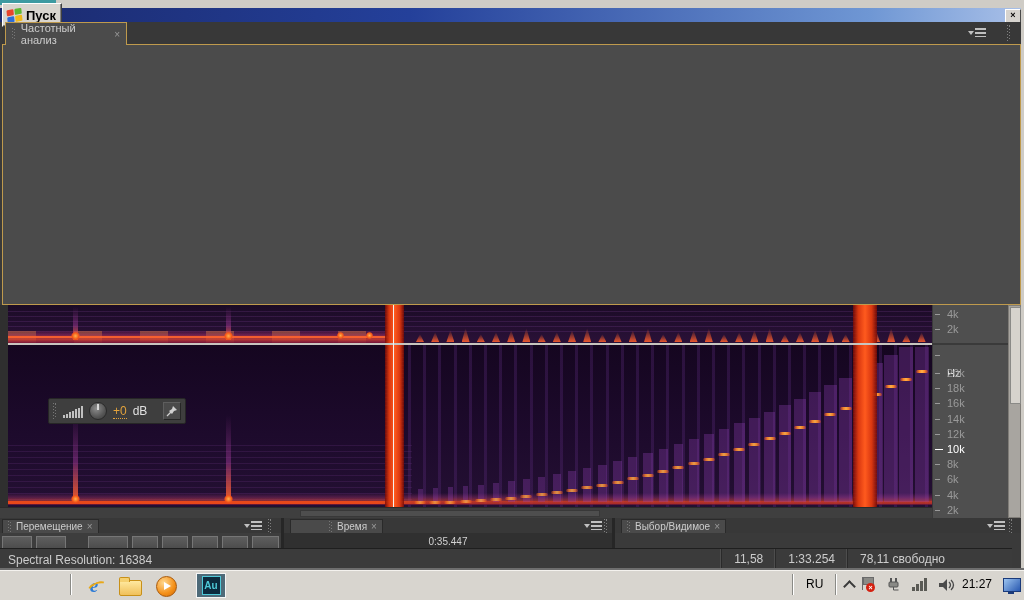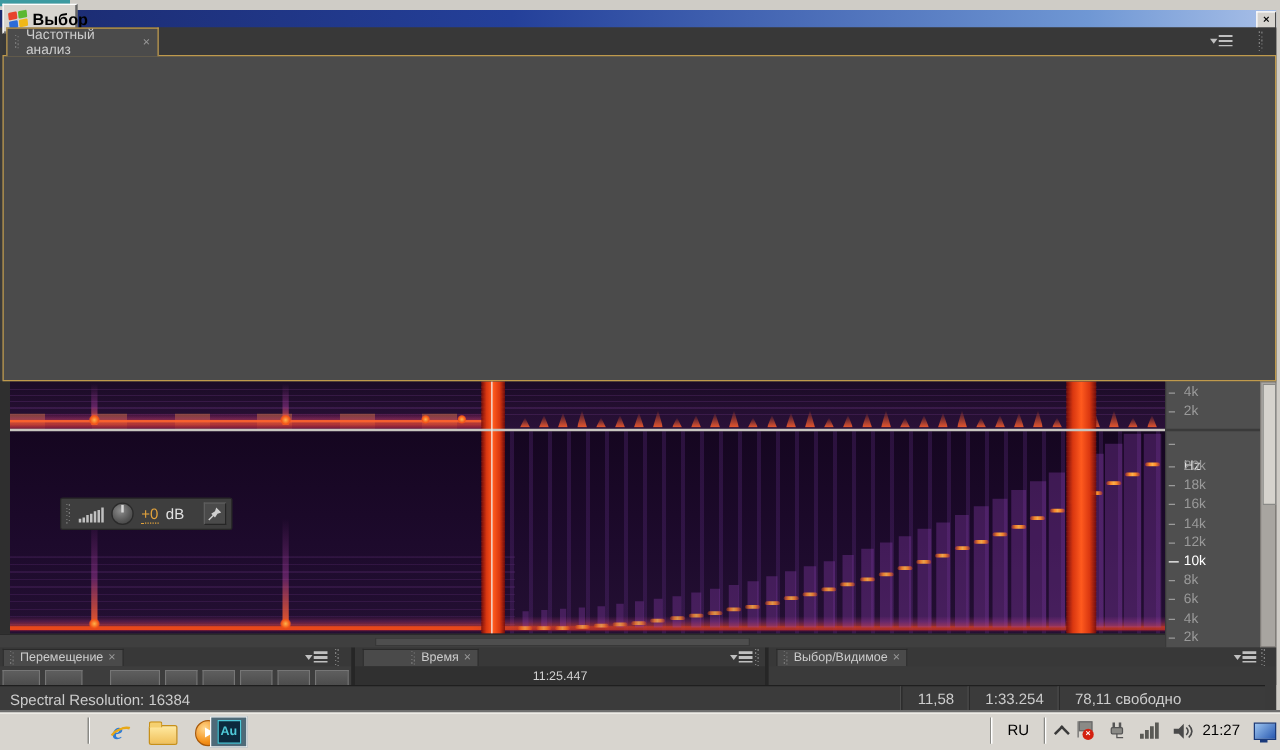--- a/index.html
+++ b/index.html
@@ -128,21 +128,21 @@
   .start-flag i{border-radius:1px;}
   .start-txt{font-size:13px;font-weight:bold;color:#000;}
   .tb-sep{position:absolute;top:574px;width:2px;height:21px;background:linear-gradient(90deg,#8a8a86 0 1px,#fff 1px);}
   .ql-ic{position:absolute;top:575px;width:24px;height:22px;display:flex;align-items:center;justify-content:center;cursor:pointer;}
   .ie-e{position:relative;font-size:19px;font-weight:bold;font-style:italic;color:#2e7cd6;font-family:"Liberation Serif",serif;}
   .ie-e:after{content:"";position:absolute;left:-3px;top:7px;width:18px;height:10px;border-radius:50%;border:2px solid transparent;border-top-color:#e8a818;transform:rotate(-22deg);}
   .folder-ic{position:relative;width:21px;height:14px;background:linear-gradient(#ffe9a0,#f0c05a);border:1px solid #c89018;border-radius:2px;margin-top:4px;}
   .folder-ic:before{content:"";position:absolute;left:-1px;top:-4px;width:9px;height:4px;background:#f5d070;border:1px solid #c89018;border-bottom:none;border-radius:2px 2px 0 0;}
   .wmp-ic{width:21px;height:21px;border-radius:50%;background:radial-gradient(circle at 35% 30%,#ffd890,#f49018 60%,#d06808);border:1px solid #a85808;display:flex;align-items:center;justify-content:center;box-sizing:border-box;}
   .wmp-ic i{width:0;height:0;border-left:7px solid #fff;border-top:4px solid transparent;border-bottom:4px solid transparent;margin-left:2px;}
-  .au-btn{position:absolute;left:168px;top:573px;width:30px;height:25px;background:#4e6a78;border:1px solid #f5f5f5;display:flex;align-items:center;justify-content:center;cursor:pointer;box-sizing:border-box;}
+  .au-btn{position:absolute;left:196px;top:573px;width:30px;height:25px;background:#4e6a78;border:1px solid #f5f5f5;display:flex;align-items:center;justify-content:center;cursor:pointer;box-sizing:border-box;}
   .au-tile{width:19px;height:19px;background:#0c2b3e;border:1px solid #4ec9d8;color:#4ec9d8;font-size:10px;font-weight:bold;text-align:center;line-height:17px;box-sizing:border-box;}
   .tray-txt{position:absolute;top:577px;font-size:12px;color:#000;}
   .chev{position:absolute;width:7px;height:7px;border-top:2px solid #3a3a3a;border-left:2px solid #3a3a3a;transform:rotate(45deg);}
   .flag-ic{position:absolute;width:15px;height:16px;}
   .flag-ic .pole{position:absolute;left:2px;top:1px;width:1px;height:13px;background:#6a6a6a;}
   .flag-ic .cloth{position:absolute;left:3px;top:1px;width:9px;height:6px;background:#8a8a86;border:1px solid #6a6a6a;}
   .flag-ic .badge{position:absolute;right:0;bottom:0;width:9px;height:9px;border-radius:50%;background:#d42010;color:#fff;font-size:7px;font-weight:bold;line-height:9px;text-align:center;}
   .bars4{position:absolute;display:flex;align-items:flex-end;gap:1px;height:14px;}
   .bars4 i{width:3px;background:#5a5a55;}
   .show-desk{position:absolute;left:1001px;top:571px;width:21px;height:28px;display:flex;align-items:center;justify-content:center;cursor:pointer;}
@@ -594,21 +594,21 @@
         <span>Время</span>
         <span class="tab-close">×</span>
       </div>
       <div class="panel-menu pmenu" style="left:300px;">
           <span class="tri"></span>
           <span class="lines"></span>
         </div>
       <div class="strip-grip pgrip" style="left:320px;"></div>
     </div>
     <div class="pcontent" style="background:#303030;">
-      <span class="time-val">11:25.447</span>
+      <span class="time-val">0:35.447</span>
     </div>
   </div>
   <div class="abs gap-col" style="left:612px;"></div>
 
   <div class="abs pgroup" style="left:615px;width:406px;">
     <div class="ptabbar">
       <div class="ptab" style="left:6px;">
         <span class="tab-grip"></span>
         <span>Выбор/Видимое</span>
         <span class="tab-close">×</span>
@@ -632,21 +632,21 @@
   </div>
 
   <div class="abs taskbar"></div>
   <div class="abs start-btn">
     <span class="start-flag">
       <i style="background:#e8442c;"></i>
         <i style="background:#5cb832;"></i>
         <i style="background:#2c6cd8;"></i>
         <i style="background:#f0b818;"></i>
     </span>
-    <span class="start-txt">Выбор</span>
+    <span class="start-txt">Пуск</span>
   </div>
   <div class="abs tb-sep" style="left:70px;"></div>
   <div class="ql-ic" style="left:82px;">
       <span class="ie-e">e</span>
     </div>
   <div class="ql-ic" style="left:118px;">
       <span class="folder-ic"></span>
     </div>
   <div class="ql-ic" style="left:154px;">
       <span class="wmp-ic">

